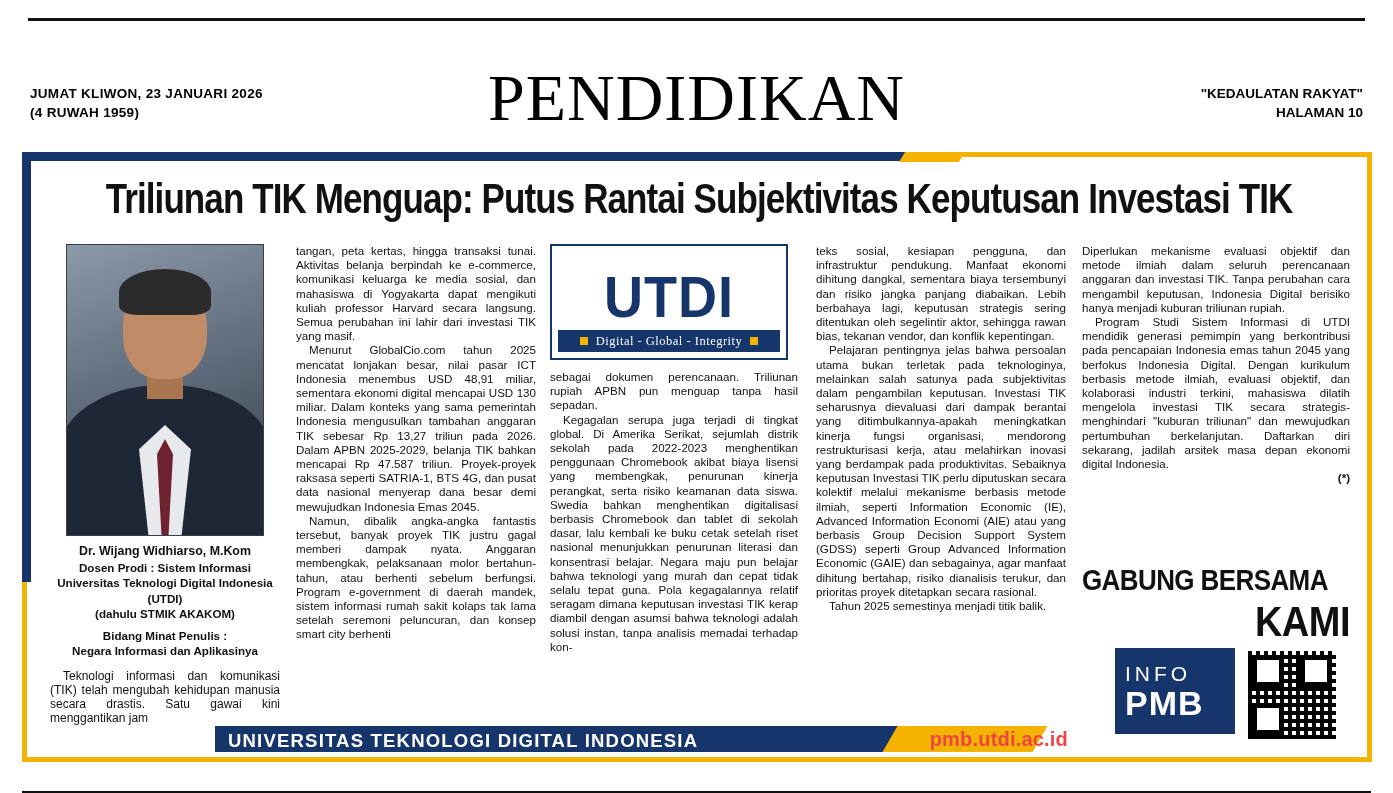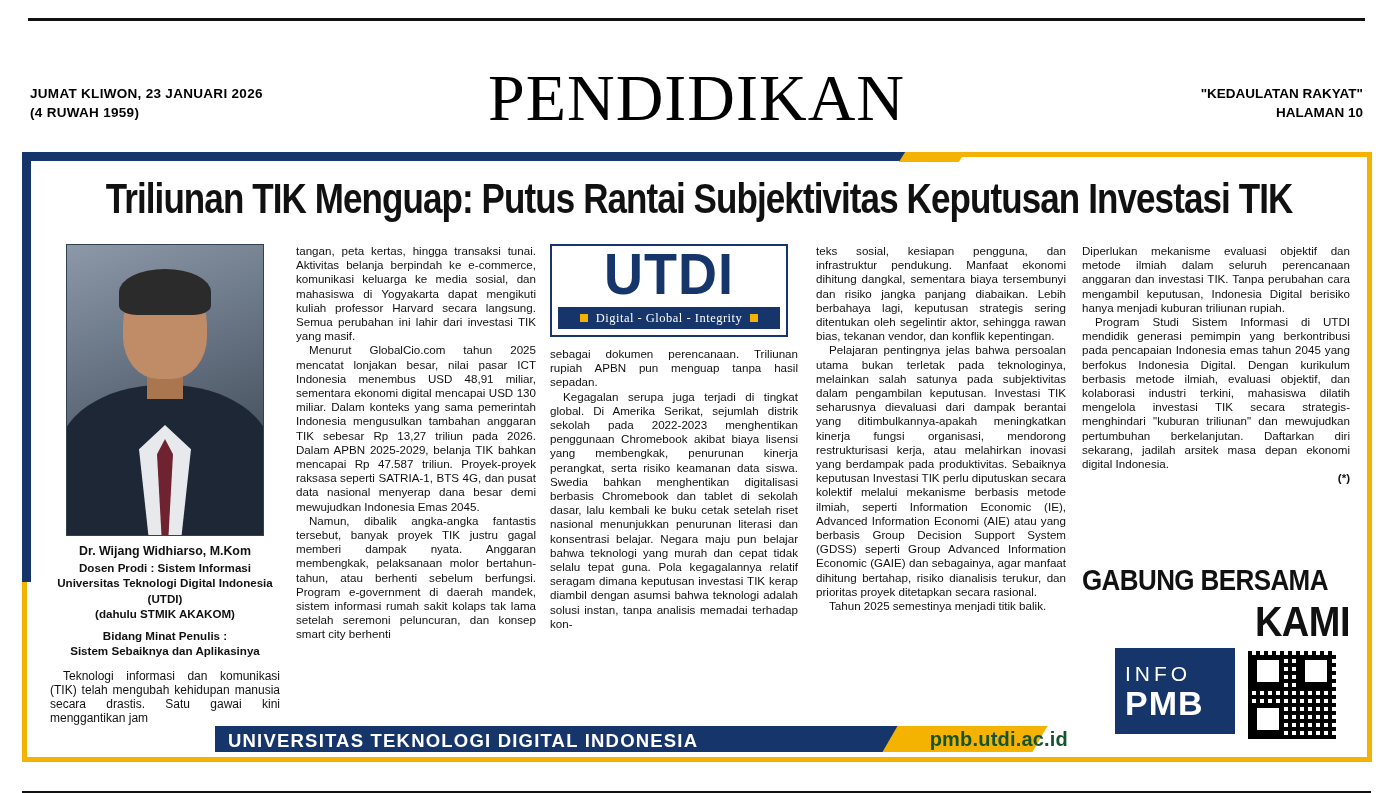--- a/index.html
+++ b/index.html
@@ -212,21 +212,21 @@
     text-indent: 13px;
   }
 
   
   .utdi-logo {
     width: 238px;
     margin: 0 0 10px 0;
     background: #fff;
     border: 2px solid #15356b;
     box-sizing: border-box;
-    padding: 1px 6px 6px 6px;
+    padding: 24px 6px 6px 6px;
   }
   .utdi-word {
     text-align: center;
     font-family: "Liberation Sans", sans-serif;
     font-weight: bold;
     font-size: 54px;
     line-height: 54px;
     letter-spacing: 1px;
     color: #15356b;
     transform: scaleY(1.05);
@@ -361,21 +361,21 @@
     left: 930px; top: 4px;
     width: 60px; height: 26px;
     background: #f5b301;
     transform: skewX(-30deg);
   }
   .fb-url {
     position: absolute;
     right: 282px; top: 6px;
     font-weight: bold;
     font-size: 20px;
-    color: #14532d;
+    color: #ef4444;
     letter-spacing: 0.2px;
   }
   .rule-bottom {
     position: absolute;
     left: 22px; right: 22px;
     bottom: 0px;
     height: 2px;
     background: #111;
   }
   .star {
@@ -424,21 +424,21 @@
           <div class="photo-head"></div>
           <div class="photo-hair"></div>
         </div>
         <div class="caption">
           <div>Dr. Wijang Widhiarso, M.Kom</div>
           <div class="small">Dosen Prodi : Sistem Informasi</div>
           <div class="small">Universitas Teknologi Digital Indonesia (UTDI)</div>
           <div class="small">(dahulu STMIK AKAKOM)</div>
           <span class="gap"></span>
           <div class="small">Bidang Minat Penulis :</div>
-          <div class="small">Sistem Sebaiknya dan Aplikasinya</div>
+          <div class="small">Negara Informasi dan Aplikasinya</div>
         </div>
         <div class="byline-body">Teknologi informasi dan komunikasi (TIK) telah mengubah kehidupan manusia secara drastis. Satu gawai kini menggantikan jam</div>
       </div>
 
       <div class="col col2">
         <p class="noindent">tangan, peta kertas, hingga transaksi tunai. Aktivitas belanja berpindah ke e-commerce, komunikasi keluarga ke media sosial, dan mahasiswa di Yogyakarta dapat mengikuti kuliah professor Harvard secara langsung. Semua perubahan ini lahir dari investasi TIK yang masif.</p>
         <p>Menurut GlobalCio.com tahun 2025 mencatat lonjakan besar, nilai pasar ICT Indonesia menembus USD 48,91 miliar, sementara ekonomi digital mencapai USD 130 miliar. Dalam konteks yang sama pemerintah Indonesia mengusulkan tambahan anggaran TIK sebesar Rp 13,27 triliun pada 2026. Dalam APBN 2025-2029, belanja TIK bahkan mencapai Rp 47.587 triliun. Proyek-proyek raksasa seperti SATRIA-1, BTS 4G, dan pusat data nasional menyerap dana besar demi mewujudkan Indonesia Emas 2045.</p>
         <p>Namun, dibalik angka-angka fantastis tersebut, banyak proyek TIK justru gagal memberi dampak nyata. Anggaran membengkak, pelaksanaan molor bertahun-tahun, atau berhenti sebelum berfungsi. Program e-government di daerah mandek, sistem informasi rumah sakit kolaps tak lama setelah seremoni peluncuran, dan konsep smart city berhenti</p>
       </div>
 

